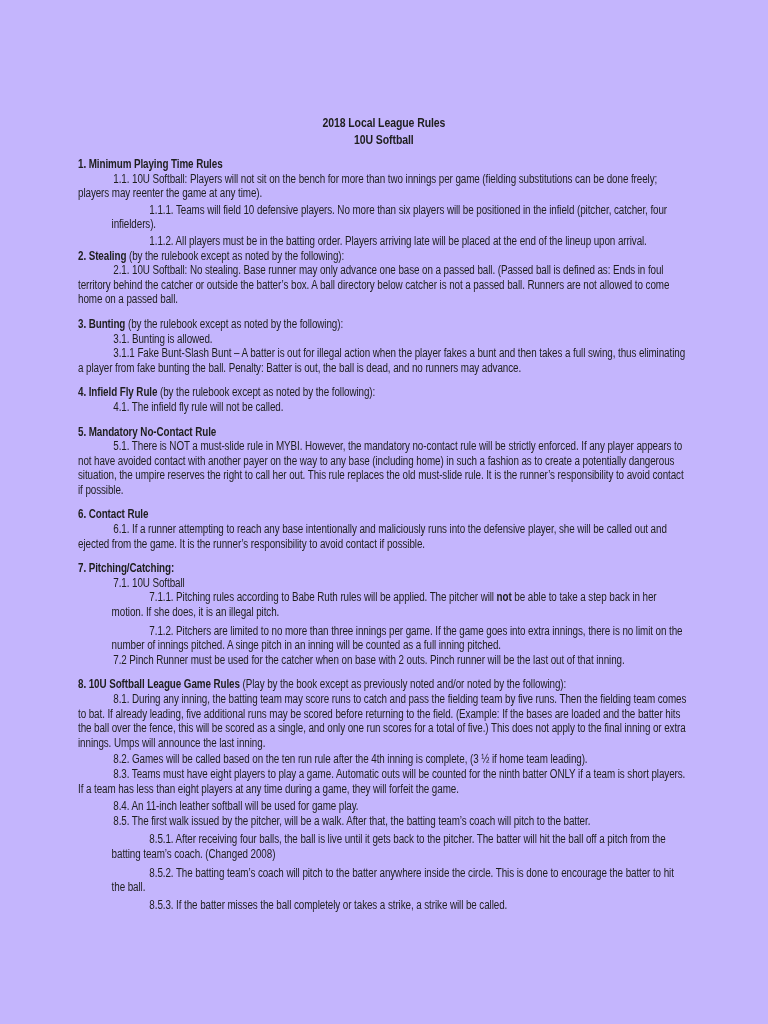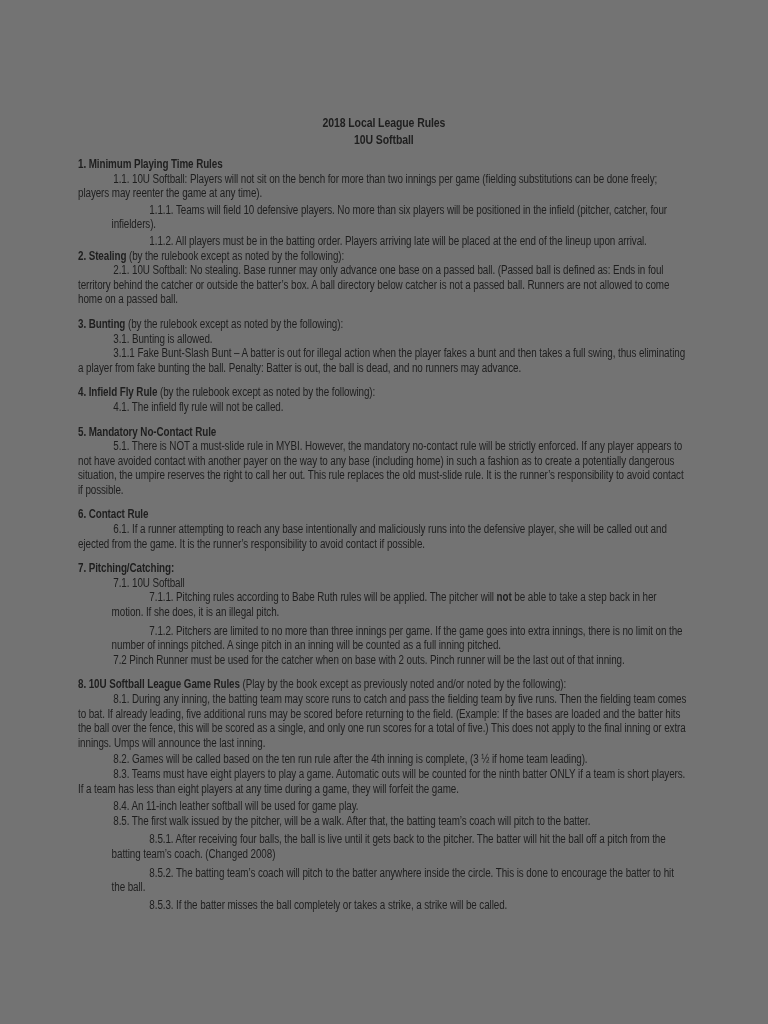--- a/index.html
+++ b/index.html
@@ -1,17 +1,17 @@
 <!DOCTYPE html>
 <html><head>
 <meta charset="utf-8">
 <style>
   html,body{margin:0;padding:0}
   body{width:768px;height:1024px;background:#ffffff;overflow:hidden}
-  .page{box-sizing:border-box;width:768px;height:1024px;padding:114px 0 0 78px;background:#737373}
+  .page{box-sizing:border-box;width:768px;height:1024px;padding:114px 0 0 78px;background:#c4b5fd}
   .scale{
     width:746px;
     transform:scaleX(0.82);
     transform-origin:0 0;
     font-family:"Liberation Sans",sans-serif;
     font-size:12px;
     line-height:14.6px;
     letter-spacing:-0.1px;
     color:#1e1e1e;
     filter:blur(0.25px);

